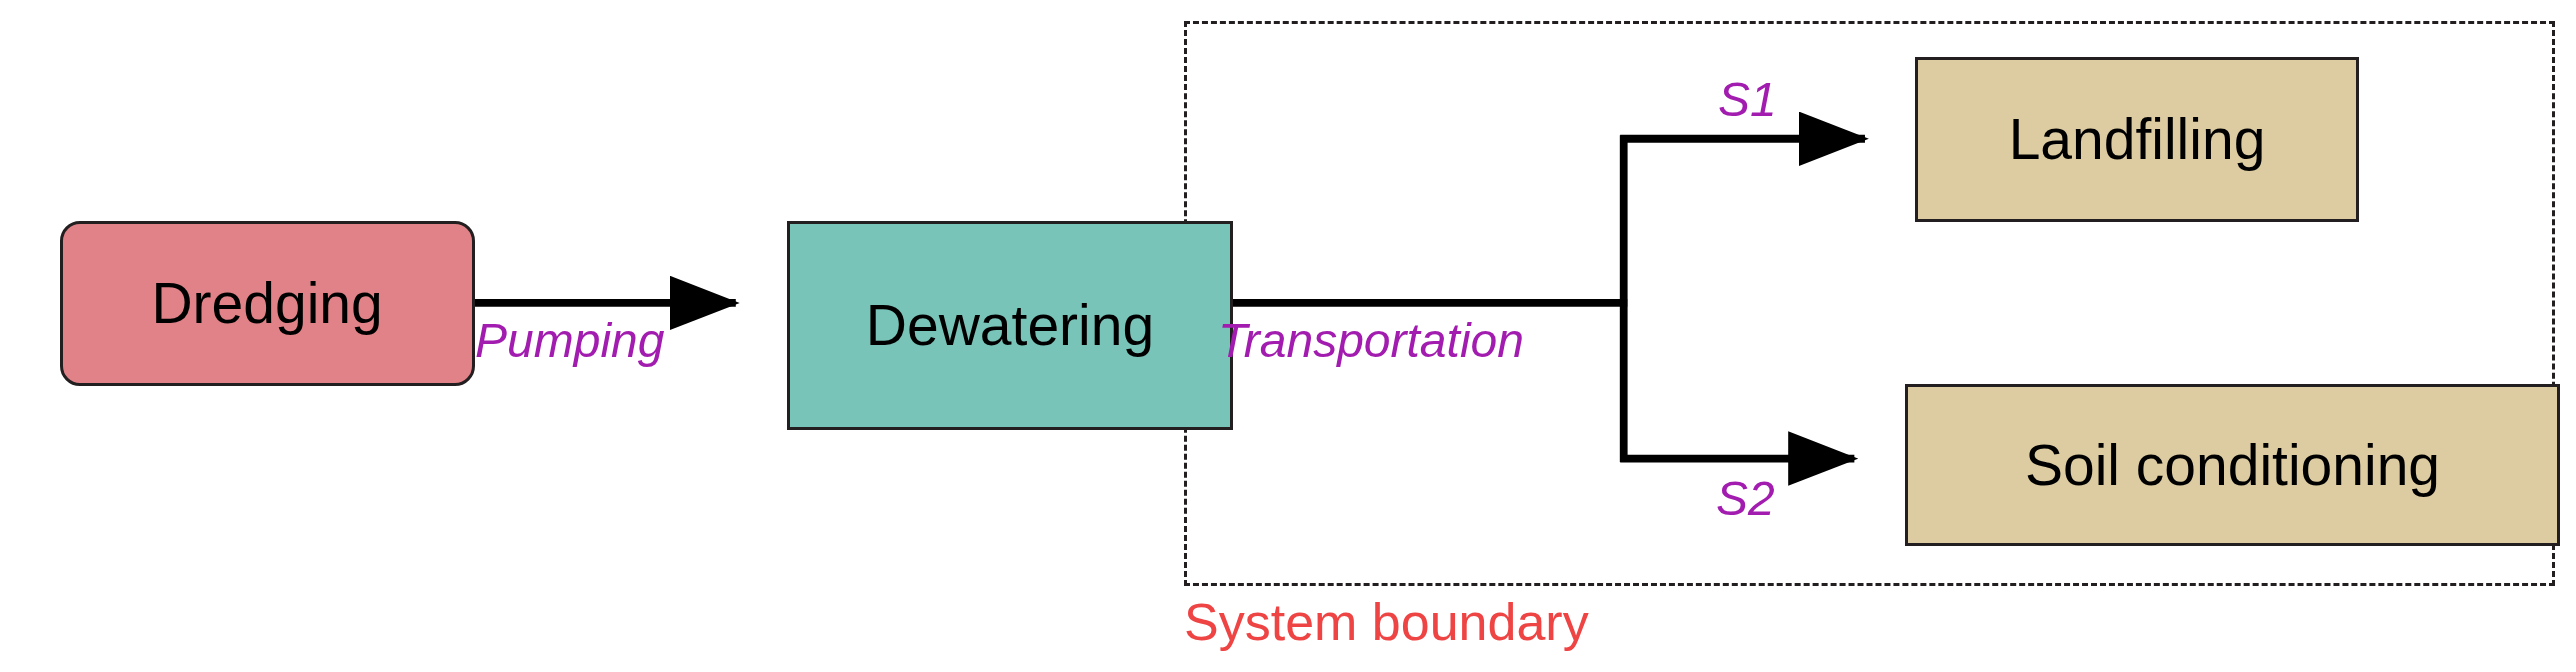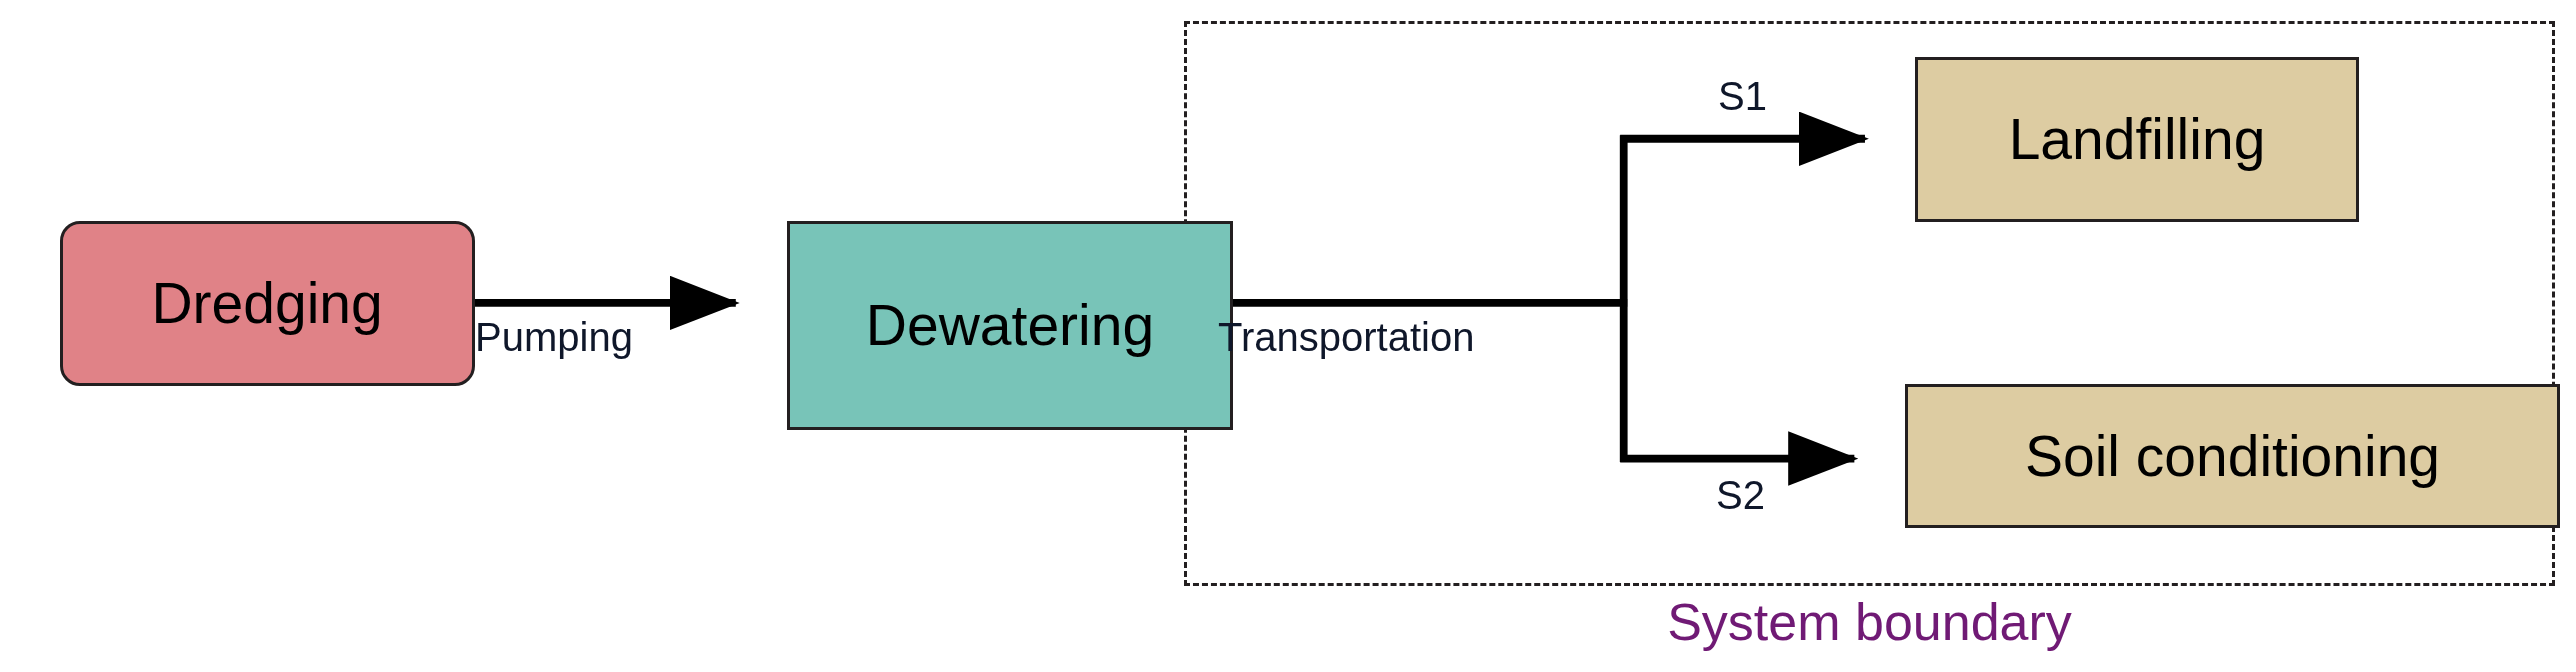--- a/index.html
+++ b/index.html
@@ -45,57 +45,58 @@
     font-size: 57px;
   }
   #node-landfilling {
     left: 1871px; top: 57px;
     width: 444px; height: 165px;
     background: #DDCCA2;
     font-size: 57px;
   }
   #node-soil-conditioning {
     left: 1861px; top: 384px;
-    width: 655px; height: 144px;
+    width: 655px; height: 162px;
     background: #DDCCA2;
     font-size: 57px;
   }
   
   #system-boundary {
     position: absolute;
     left: 1184px;  top: 20.5px;
     width: 1371px; height: 565px;
     box-sizing: border-box;
     border: 3.5px dashed #231f20;
     background: transparent;
   }
   #system-boundary-label {
     position: absolute;
     left: 1184px;
     top: 596px;
     width: 1371px;
-    text-align: center;
+    text-align: left;
     font-size: 52px;
-    color: #701a75;
+    color: #ef4444;
     line-height: 1;
     white-space: nowrap;
   }
   
   #connectors {
     position: absolute;
     left: 0; top: 0;
     width: 2576px; height: 673px;
   }
   
   .edge-label {
     position: absolute;
-    font-size: 40px;
-    color: #0f172a;
+    font-size: 48px;
+    color: #a21caf;
     line-height: 1;
     white-space: nowrap;
+    font-style: italic;
   }
   #label-pumping   { left: 475px;  top: 317px; }
   #label-transport { left: 1218px; top: 317px; }
   #label-s1        { left: 1718px; top: 76px; }
   #label-s2        { left: 1716px; top: 475px; text-align: right; }
 </style>
 </head>
 <body>
 
 <div id="canvas">

